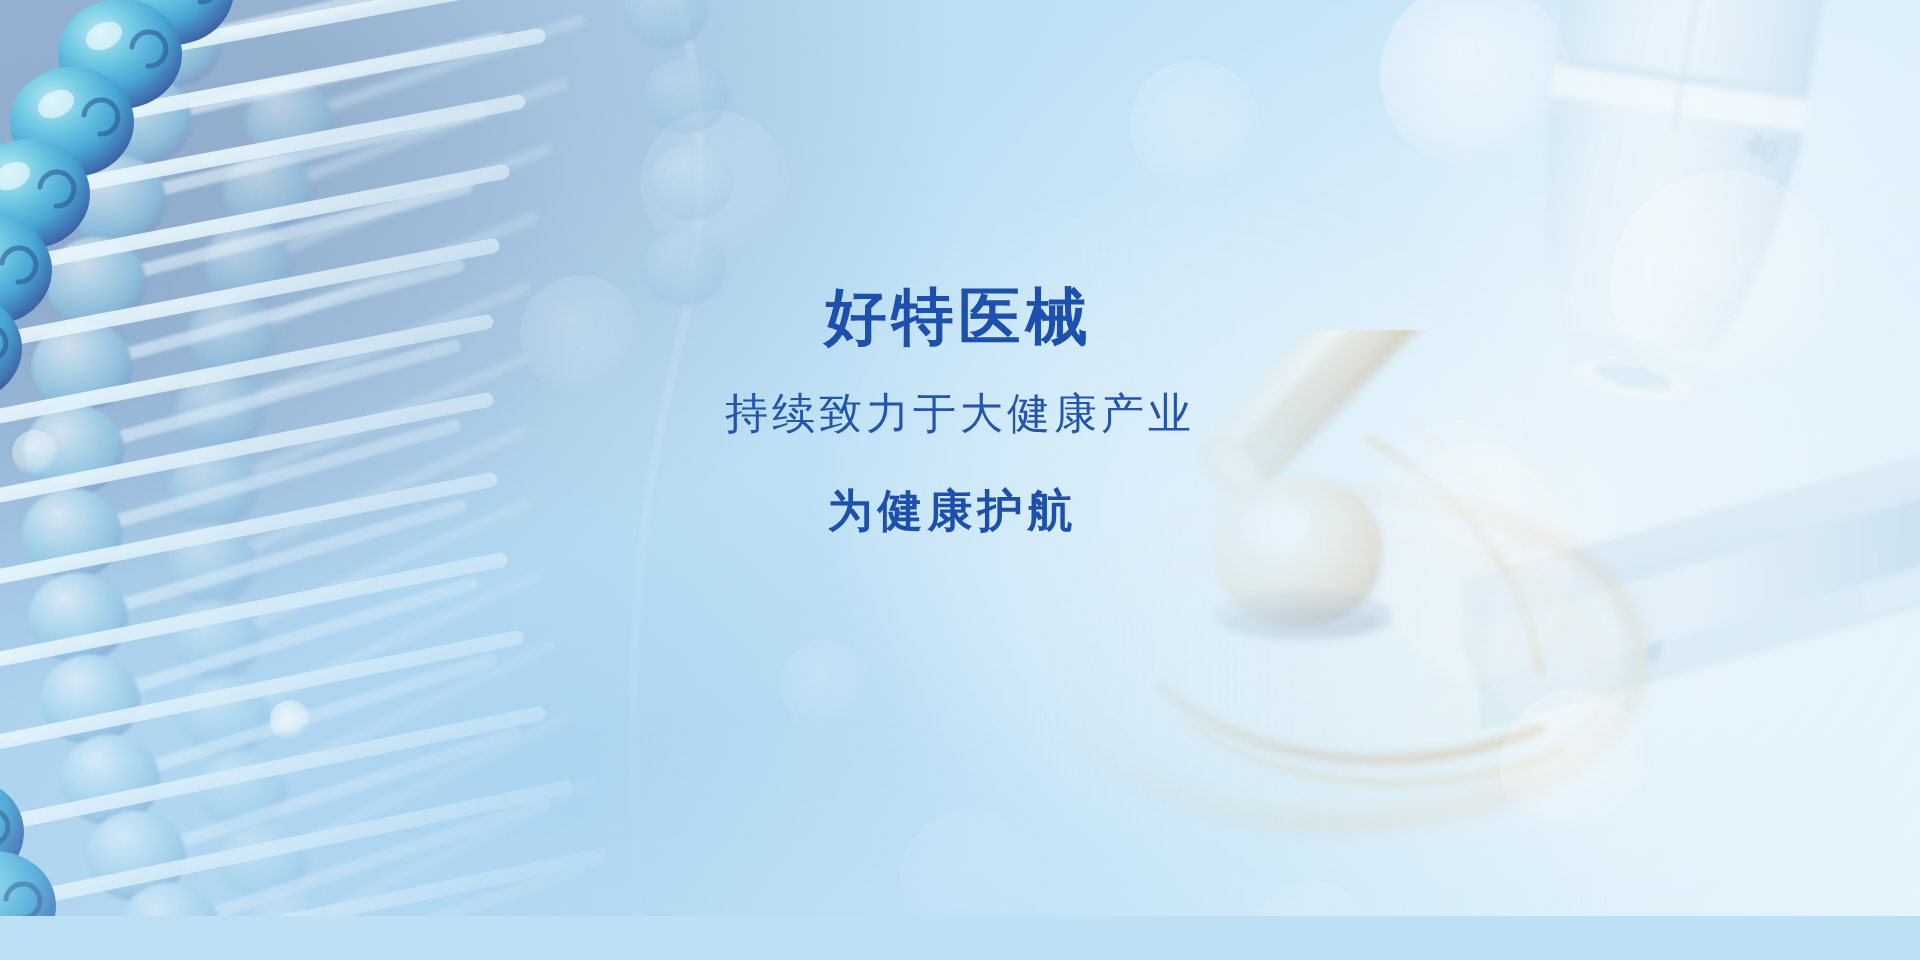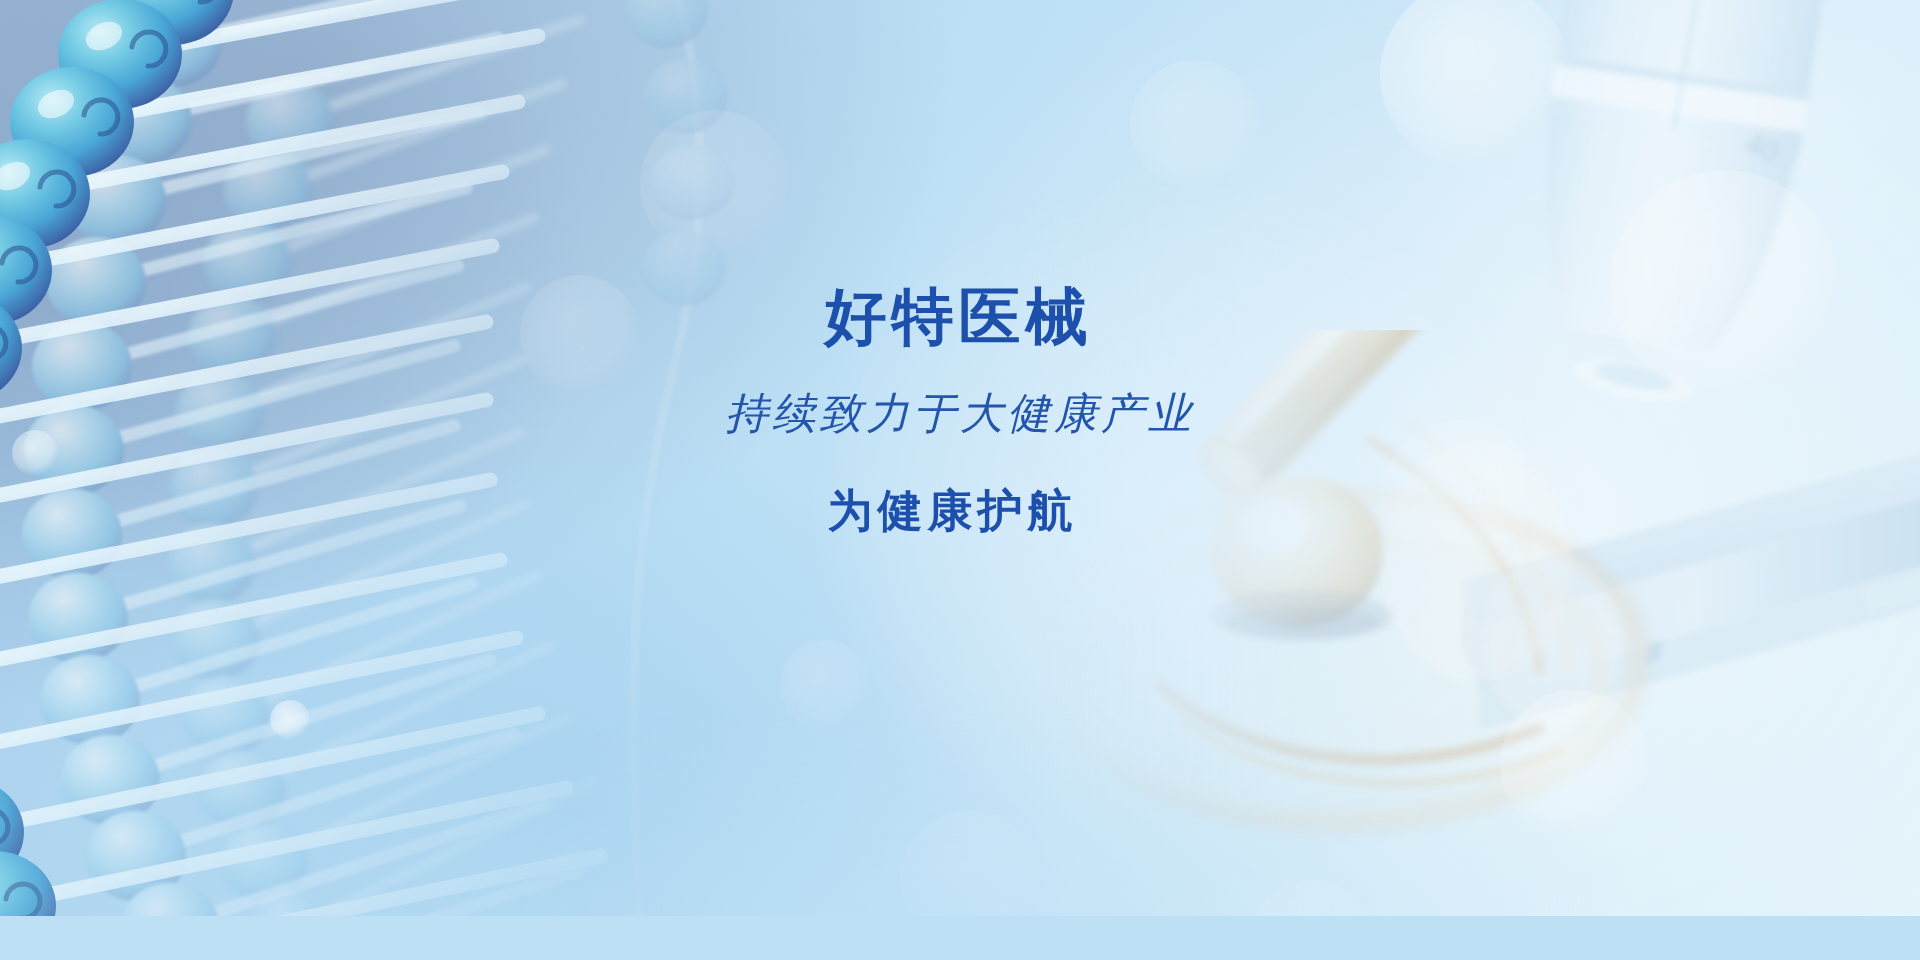--- a/index.html
+++ b/index.html
@@ -63,21 +63,20 @@
     text-indent:5px;
     margin:0 0 44px 0;
     transform:translateX(-4px);
   }
   .t-sub{
     font-size:43px;font-weight:400;color:#2356ab;
     letter-spacing:4px;line-height:1;
     text-indent:4px;
     margin:0 0 46px 0;
     transform:translateX(-2px);
-    font-style:italic;
   }
   .t-slogan{
     font-size:45px;font-weight:700;color:#1d50ac;
     letter-spacing:5px;line-height:1;
     text-indent:5px;
     margin:7px;
     transform:translateX(-10px);
   }
 </style>
 </head>

